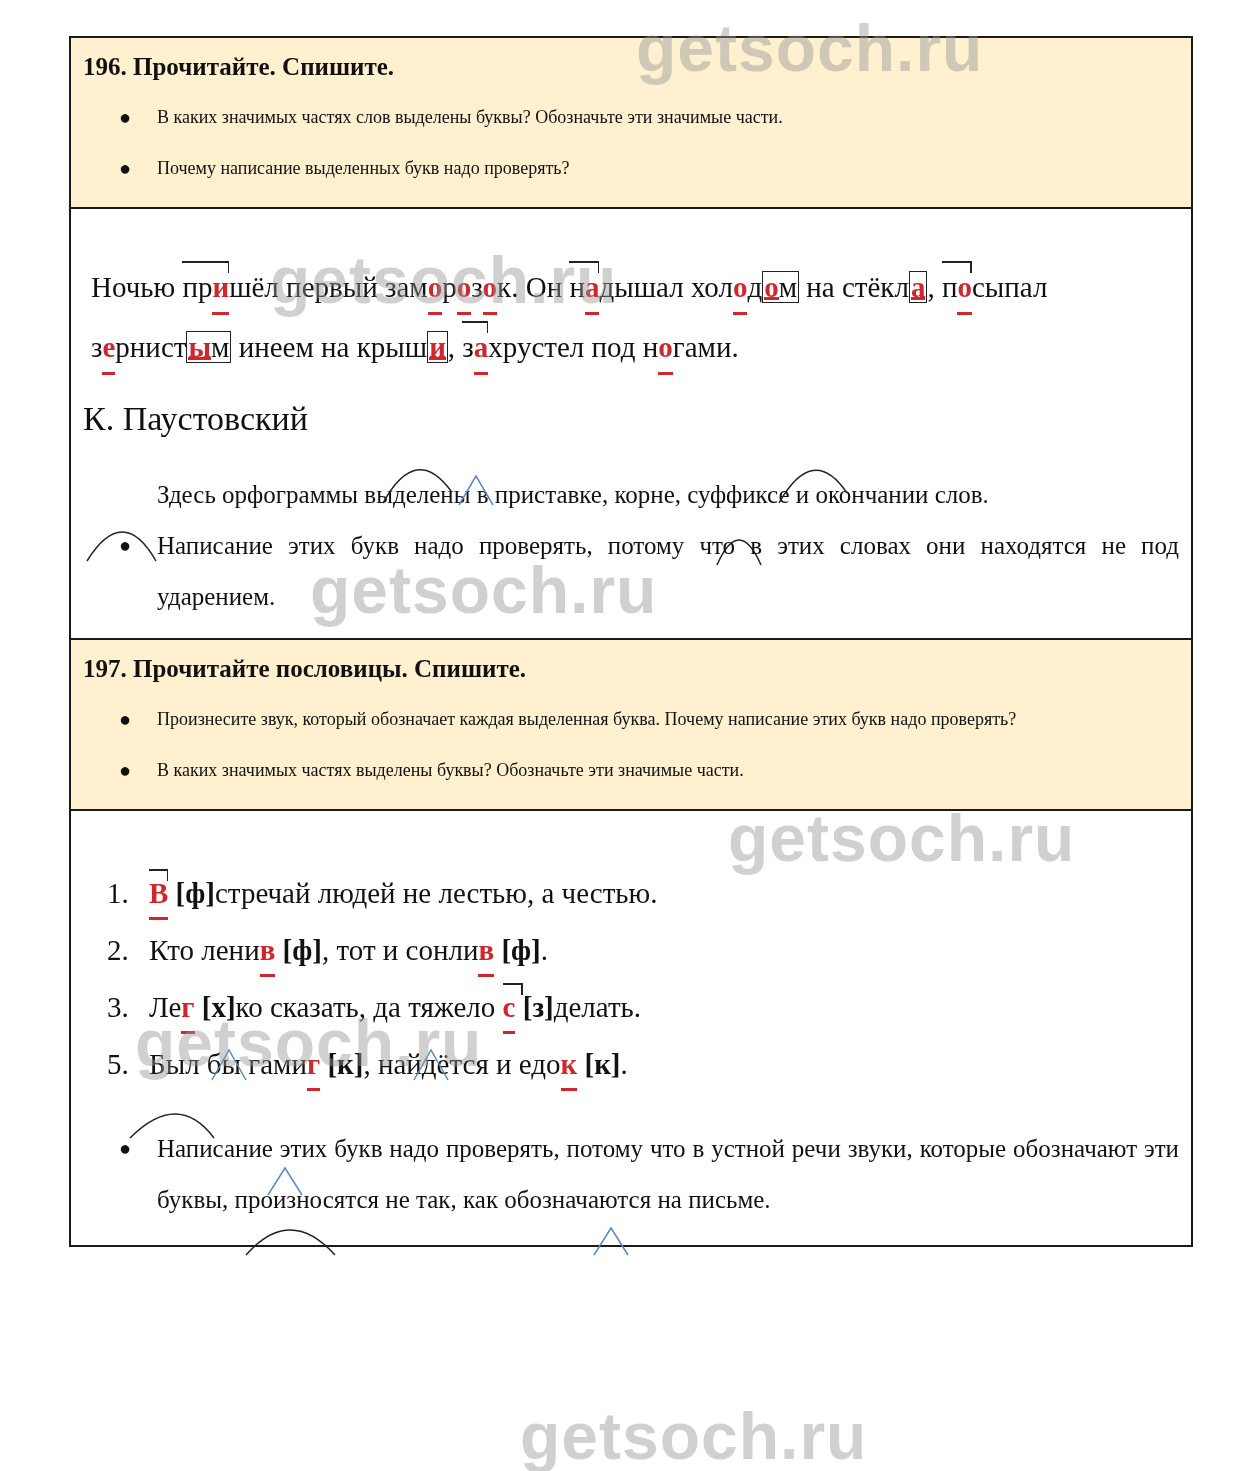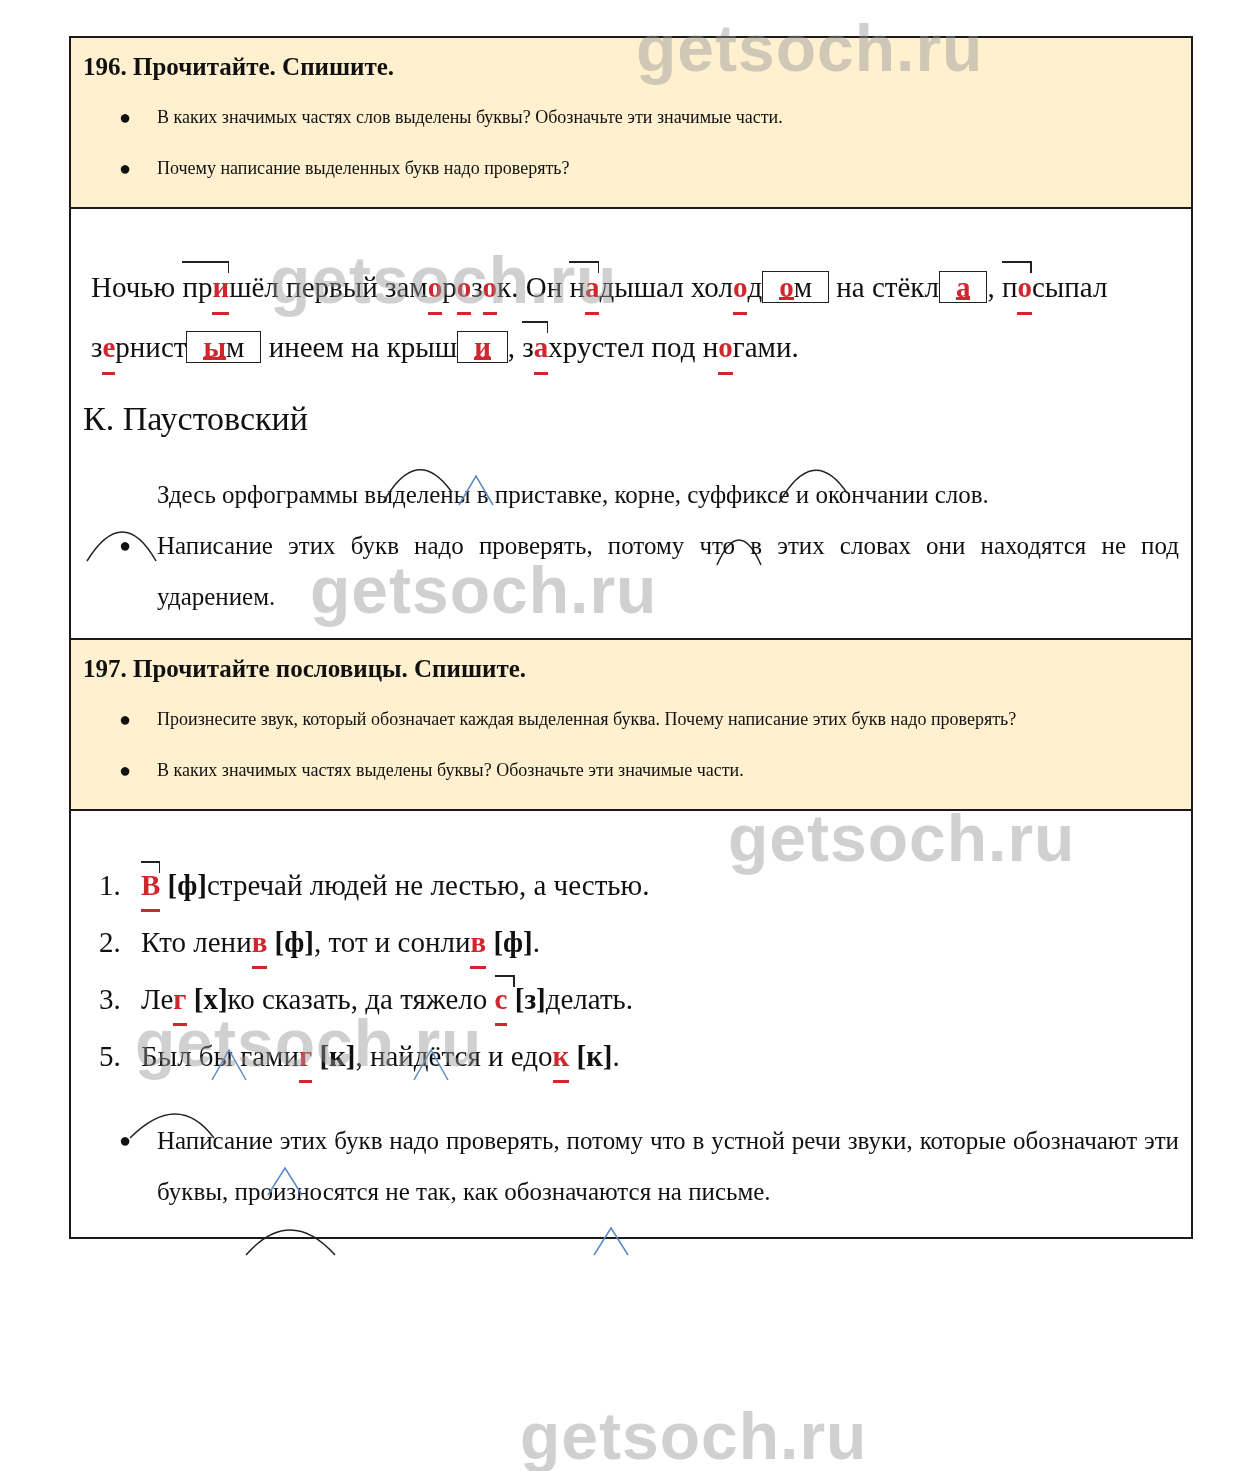--- a/index.html
+++ b/index.html
@@ -9,29 +9,29 @@
   .task { background: #fff0cf; border-bottom: 2px solid #1a1a1a; padding: 14px 12px 14px 12px; }
   .task-title { font-weight: bold; font-size: 25px; line-height: 30px; margin: 0 0 10px 0; }
   .bullets { list-style: none; margin: 0; padding: 0; }
   .bullets li { position: relative; padding-left: 74px; font-weight: normal; font-size: 18px; line-height: 50.5px; text-align: justify; padding-right: 0; }
   .bullets li::before { content: "●"; position: absolute; left: 36px; top: 0; font-size: 20px; }
   .answer { padding: 0 12px; position: relative; border-bottom: 2px solid #1a1a1a; background: #fff; }
   .answer:last-child { border-bottom: none; }
   .text-line { font-size: 29px; line-height: 60px; white-space: nowrap; position: relative; padding-left: 8px; }
   .hl { color: #d0262e; font-weight: bold; position: relative; display: inline-block; }
   .hl::after { content: ""; position: absolute; left: 0; right: 0; bottom: 2px; height: 3px; background: #d0262e; }
-  .box { border: 1.5px solid #222; padding: 0 16px; display: inline-block; line-height: 30px; }
+  .box { border: 1.5px solid #222; padding: 0 1px; display: inline-block; line-height: 30px; }
   .prefix { position: relative; display: inline-block; }
   .prefix::before { content: ""; position: absolute; left: 0; right: 0; top: 4px; height: 1.5px; background: #222; }
   .prefix::after { content: ""; position: absolute; right: 0; top: 4px; width: 1.5px; height: 12px; background: #222; }
   .author { font-size: 34px; text-align: left; padding-right: 250px; line-height: 40px; margin: 22px 0 30px 0; }
   .plain { font-size: 25px; line-height: 51px; padding-left: 74px; text-align: justify; }
   .plain-bullet { position: relative; }
   .plain-bullet::before { content: "●"; position: absolute; left: 36px; top: 0; font-size: 20px; }
-  .proverbs { list-style: none; padding: 0; margin: 8px; }
+  .proverbs { list-style: none; padding: 0; margin: 16px; }
   .proverbs li { font-size: 29px; line-height: 57px; padding-left: 8px; white-space: nowrap; }
   .num { display: inline-block; width: 42px; }
   .ph { font-weight: bold; }
   .arc { position: absolute; pointer-events: none; }
   .watermark { position: absolute; font-family: "Liberation Sans", "DejaVu Sans", sans-serif; font-size: 66px; font-weight: bold; color: rgba(150,150,150,0.45); letter-spacing: 1px; pointer-events: none; white-space: nowrap; }
 </style>
 </head>
 <body>
 
 <div class="sheet">

